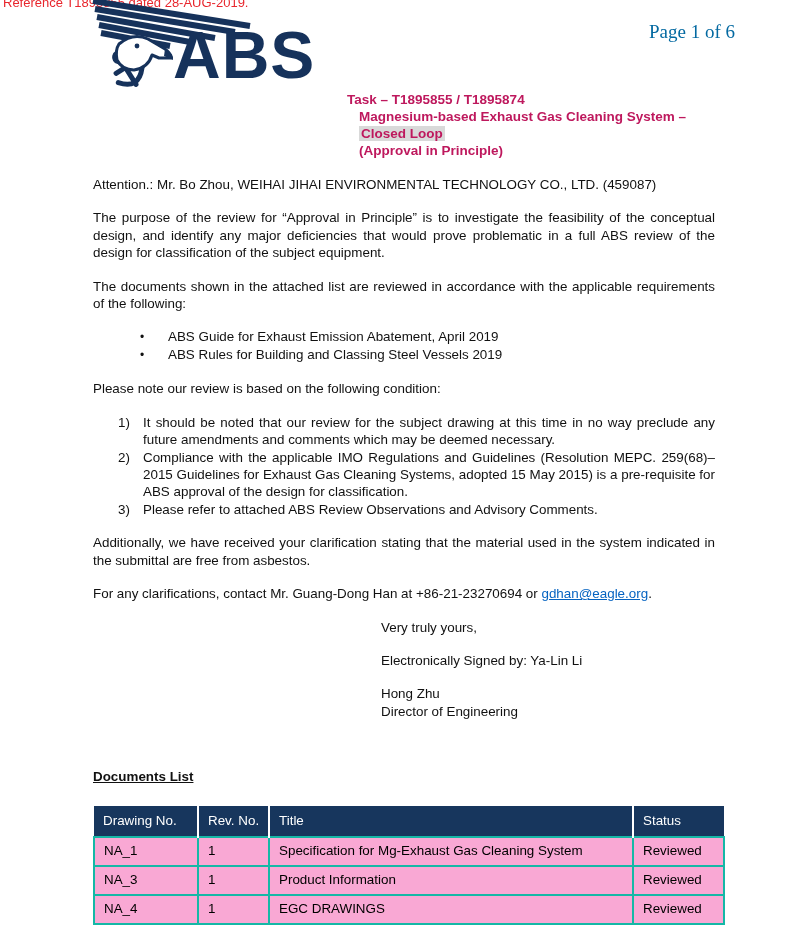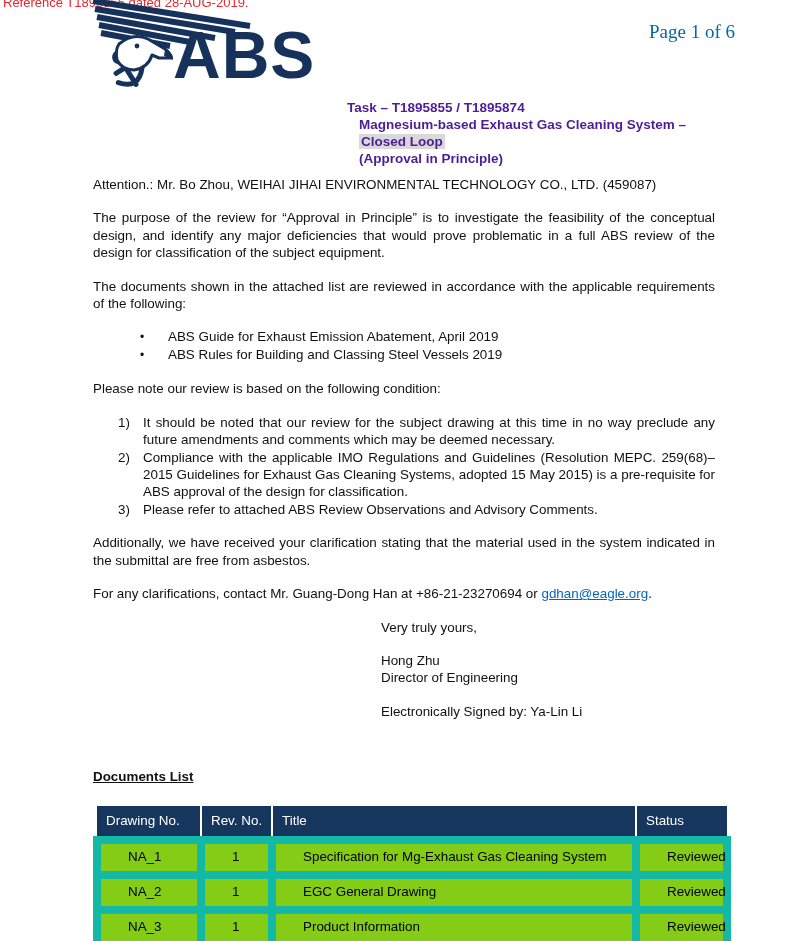--- a/index.html
+++ b/index.html
@@ -18,22 +18,22 @@
   .logo { position:absolute; top:-2px; left:85px; width:235px; height:92px; z-index:2; }
 
   
   .page-num {
     position:absolute; top:21px; left:649px;
     font-family:"Liberation Serif",serif; font-size:19px; color:#0369a1;
   }
 
   
   .task-block {
-    position:absolute; top:99px; left:347px;
-    font-size:13.5px; font-weight:bold; line-height:17px; color:#4c1d95;
+    position:absolute; top:91px; left:347px;
+    font-size:13.5px; font-weight:bold; line-height:17px; color:#be185d;
   }
   .task-indent { margin-left:12px; }
   .hl { background:#d9d9d9; padding:0 2px; }
 
   
   .body {
     position:absolute; top:176px; left:93px; width:622px;
     font-size:13.4px; line-height:17.4px; color:#111;
   }
   .para { margin:16px 0 0 0; text-align:justify; }
@@ -63,22 +63,22 @@
   table.docs col.c0 { width:104px; }
   table.docs col.c1 { width:71px; }
   table.docs col.c2 { width:364px; }
   table.docs col.c3 { width:91px; }
   table.docs th {
     background:#17365D; color:#fff; font-weight:normal; text-align:left;
     height:30px; padding:0 0 0 9px; border:none;margin-left:45px;
   }
   table.docs th + th { border-left:2px solid #fff; }
   table.docs td {
-    border:8px solid #14b8a6; height:27px; padding:0 0 0 27px;
-    background:#84cc16; color:#000;
+    border:2px solid #14b8a6; height:27px; padding:0 0 0 9px;
+    background:#f9a8d4; color:#000;
   }
 </style>
 </head>
 <body>
 
 <div class="page">
 
   <div class="ref-line">Reference T1895855 dated 28-AUG-2019.</div>
 
   <div class="logo">
@@ -153,26 +153,26 @@
         <div class="cond-text">Please refer to attached ABS Review Observations and Advisory Comments.</div>
       </div>
     </div>
 
     <div class="para">Additionally, we have received your clarification stating that the material used in the system indicated in the submittal are free from asbestos.</div>
 
     <div class="para left"><span>For any clarifications, contact Mr. Guang-Dong Han at +86-21-23270694 or </span><a class="link">gdhan@eagle.org</a><span>.</span></div>
 
     <div class="sig">Very truly yours,</div>
 
+    <div class="sig">Electronically Signed by: Ya-Lin Li</div>
+
     <div class="sig">
       <div>Hong Zhu</div>
       <div>Director of Engineering</div>
     </div>
-
-    <div class="sig">Electronically Signed by: Ya-Lin Li</div>
 
     <div class="docs-heading">Documents List</div>
 
     <table class="docs">
       <colgroup>
           <col class="c0">
           <col class="c1">
           <col class="c2">
           <col class="c3">
         </colgroup>
@@ -185,26 +185,20 @@
         </tr>
       </thead>
       <tbody>
         <tr>
           <td>NA_1</td>
           <td>1</td>
           <td>Specification for Mg-Exhaust Gas Cleaning System</td>
           <td>Reviewed</td>
         </tr>
         <tr>
-          <td>NA_2</td>
-          <td>1</td>
-          <td>EGC General Drawing</td>
-          <td>Reviewed</td>
-        </tr>
-        <tr>
           <td>NA_3</td>
           <td>1</td>
           <td>Product Information</td>
           <td>Reviewed</td>
         </tr>
         <tr>
           <td>NA_4</td>
           <td>1</td>
           <td>EGC DRAWINGS</td>
           <td>Reviewed</td>

